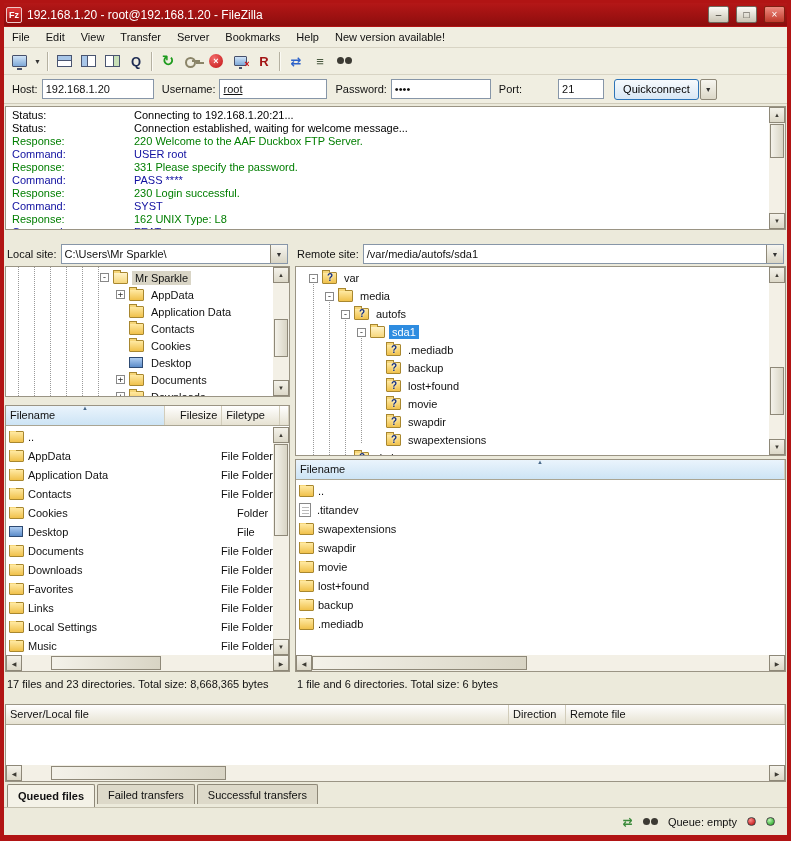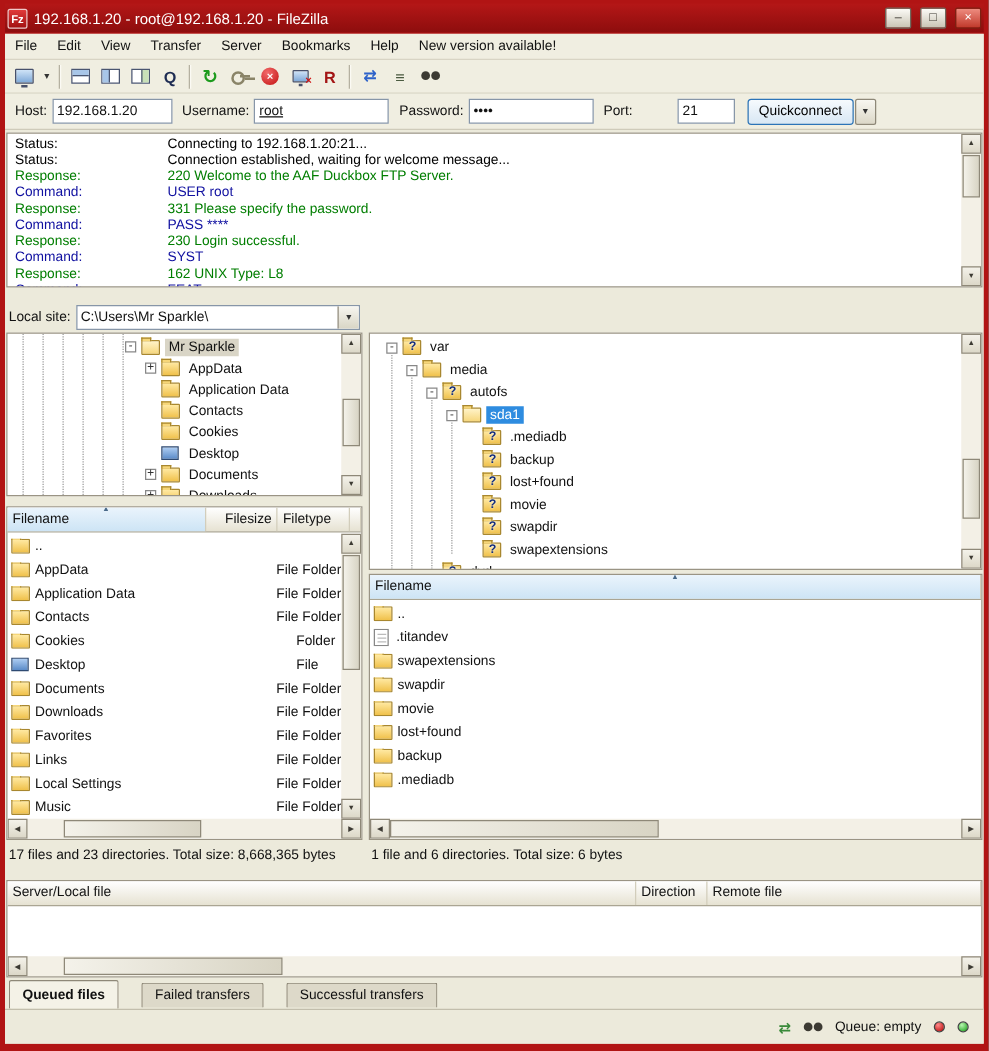--- a/index.html
+++ b/index.html
@@ -88,21 +88,21 @@
 .c-type{padding-left:5px}
 .statusline{position:absolute;white-space:nowrap}
 
 .vscroll{position:absolute;width:16px;background:#f3f0e6}
 .hscroll{position:absolute;height:16px;background:#f3f0e6}
 .sbtn{position:absolute;width:16px;height:16px;background:linear-gradient(#f4f2ea,#dcd8c8);border:1px solid #8e8878;display:flex;align-items:center;justify-content:center;font-size:6px;color:#3c3a33}
 .sthumb{position:absolute;left:1px;right:1px;background:linear-gradient(90deg,#f4f2ea,#d8d4c4);border:1px solid #8e8878}
 .hscroll .sthumb{top:1px;bottom:1px;left:auto;right:auto}
 
 .queuebox{position:absolute;left:1px;right:1px;top:677px;height:78px;background:#fff;border:1px solid #9a9484;overflow:hidden}
-.tabs{position:absolute;left:3px;top:757px;height:23px;display:flex;align-items:center;gap:18px}
+.tabs{position:absolute;left:3px;top:757px;height:23px;display:flex;align-items:flex-start;gap:2px}
 .tab{height:20px;padding:0 10px;display:flex;align-items:center;background:#ddd9c9;border:1px solid #8e8878;border-bottom:none;border-radius:2px 2px 0 0}
 .tab.active{background:#f4f2e7;font-weight:bold;height:23px}
 .statusbar{position:absolute;left:0;right:0;top:780px;height:28px;background:#eceadb;border-top:1px solid #c2beac;display:flex;align-items:center;justify-content:flex-end;gap:10px;padding-right:12px}
 .led{width:9px;height:9px;border-radius:50%;border:1px solid #444}
 .led.red{background:radial-gradient(circle at 35% 30%,#ff8a8a,#b40000)}
 .led.green{background:radial-gradient(circle at 35% 30%,#b8f6b0,#119a11)}
 </style>
 </head>
 <body>
 
@@ -174,21 +174,21 @@
       <div class="tb">
           <span class="syncico">≡</span>
         </div>
       <div class="tb">
           <span class="binoc"></span>
         </div>
     </div>
 
     <div class="quickbar">
       <span class="qlabel">Host:</span>
-      <input class="qinput" style="width: 96px;" value="192.168.1.20">
+      <input class="qinput" style="width: 112px;" value="192.168.1.20">
       <span class="qlabel">Username:</span>
       <input class="qinput" style="width: 108px; text-decoration: underline;" value="root">
       <span class="qlabel">Password:</span>
       <input class="qinput" style="width: 100px;" value="••••">
       <span class="qlabel">Port:</span>
       <input class="qinput" style="width: 46px; margin-left: 32px;" value="21">
       <button class="qc-btn">Quickconnect</button>
       <span class="qc-drop">
           <span>▼</span>
         </span>
@@ -442,20 +442,29 @@
           <div class="sbtn" style="right:0">
               <span>▶</span>
             </div>
         </div>
       </div>
 
       <div class="statusline" style="left:2px;top:651px">17 files and 23 directories. Total size: 8,668,365 bytes</div>
     </div>
 
     <div class="rpane">
+      <div class="sitebar" style="top:215px">
+        <span class="qlabel" style="margin-left:2px">Remote site:</span>
+        <div class="combo">
+          <span>/var/media/autofs/sda1</span>
+          <span class="drop">
+              <span>▼</span>
+            </span>
+        </div>
+      </div>
 
       <div class="whitebox" style="top:239px;height:190px">
         <div style="position:absolute;inset:0;padding-top:2px;overflow:hidden">
           <div class="guide" style="left:17px;top:17px;height:171px"></div>
           <div class="guide" style="left:33px;top:35px;height:153px"></div>
           <div class="guide" style="left:49px;top:53px;height:135px"></div>
           <div class="guide" style="left:65px;top:71px;height:105px"></div>
           <div class="rtrow" style="padding-left:13px">
             <span class="exp">-</span>
             <span class="ifolder q"></span>

